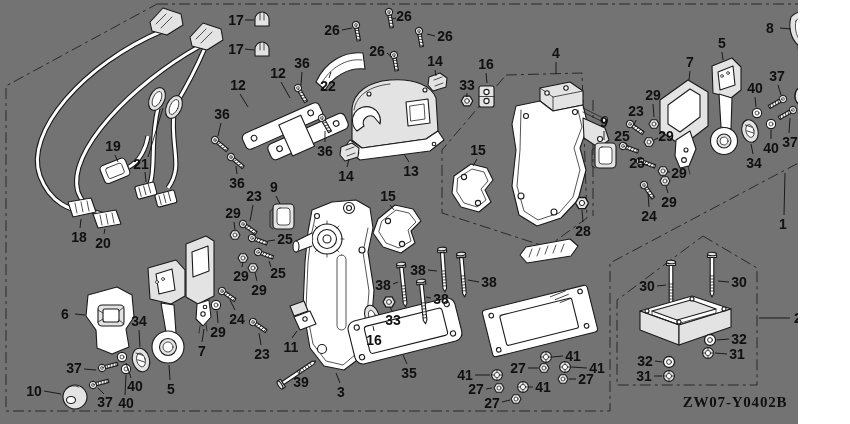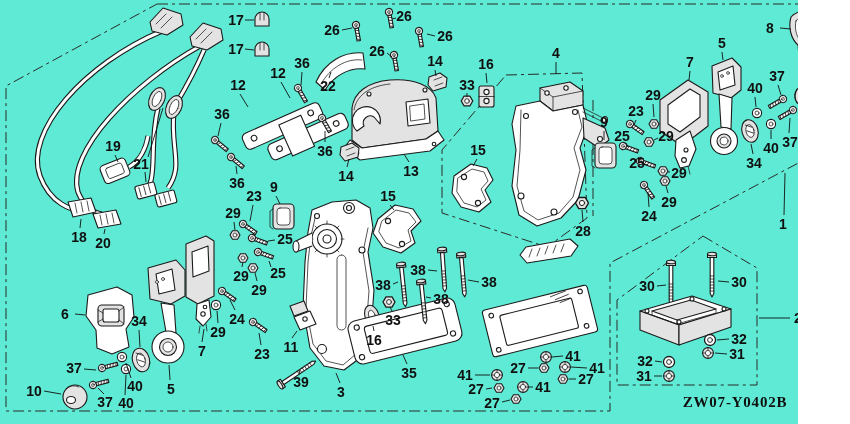--- a/index.html
+++ b/index.html
@@ -1,16 +1,16 @@
 <!DOCTYPE html>
 <html><head>
 <meta charset="utf-8">
 <style>
   html,body{margin:0;padding:0;background:#fff}
-  .stage{position:relative;width:798px;height:424px;background:#5eead4;overflow:hidden;
+  .stage{position:relative;width:798px;height:424px;background:#737373;overflow:hidden;
          font-family:"Liberation Sans",sans-serif}
   svg{display:block}
   .ln{fill:none;stroke:#1b1b1b;stroke-width:1.1;stroke-linejoin:round;stroke-linecap:round}
   .thin{stroke:#1b1b1b;stroke-width:.75;fill:none;stroke-linecap:round}
   .fw{fill:#fff}
   .fg{fill:#e3e3e3}
   .dash{fill:none;stroke:#2a2a2a;stroke-width:1;stroke-dasharray:11 4 3 4}
   .tube{fill:none;stroke:#1b1b1b;stroke-width:5.2}
   .tubein{fill:none;stroke:#fff;stroke-width:3}
   .leader{stroke:#111;stroke-width:.9}

